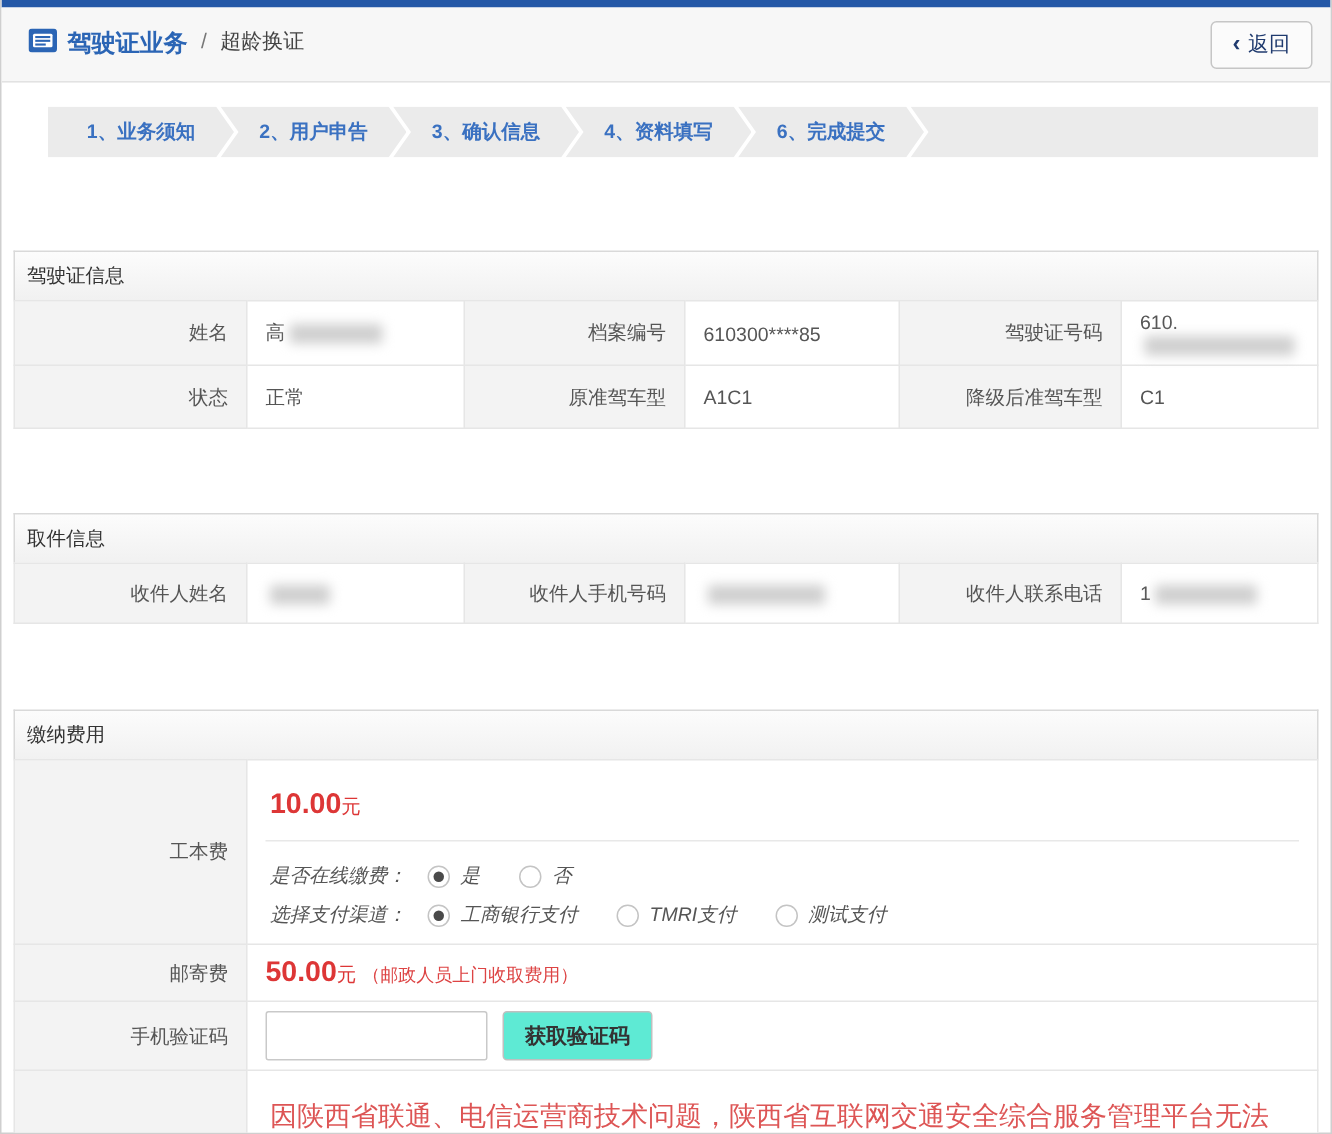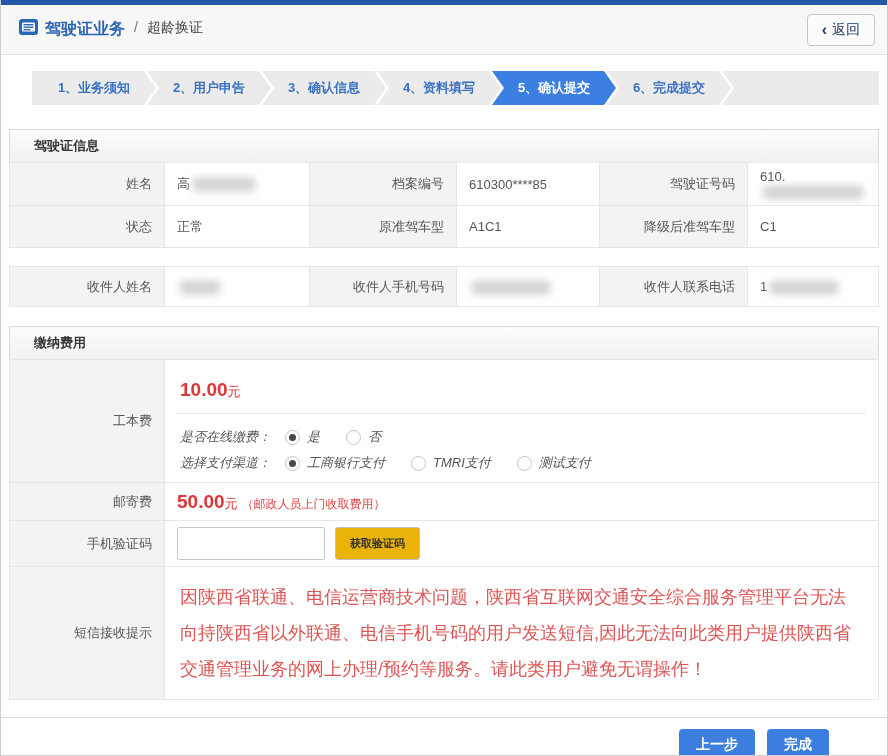--- a/index.html
+++ b/index.html
@@ -25,21 +25,21 @@
   .step { width:124px; display:flex; align-items:center; justify-content:center; background:#ebebeb; color:#3A71C1; font-weight:bold; font-size:13px;
           clip-path:polygon(0 0, calc(100% - 12px) 0, 100% 50%, calc(100% - 12px) 100%, 0 100%, 12px 50%); margin-left:-9px; }
   .step.first { clip-path:polygon(0 0, calc(100% - 12px) 0, 100% 50%, calc(100% - 12px) 100%, 0 100%); margin-left:0; }
   .step.active { background:#3D7FE1; color:#fff; }
   .step-filler { flex:1; background:#ebebeb; clip-path:polygon(0 0, 100% 0, 100% 100%, 0 100%, 12px 50%); margin-left:-9px; }
 
   .content { padding:0 8px; }
 
   
   .section { margin-top:0; }
-  .sec-hd { border:1px solid #d9d9d9; border-bottom:none; background:linear-gradient(#fcfcfc,#f1f1f1); padding:7px 24px; font-weight:bold; color:#333; font-size:13px; }
+  .sec-hd { border:1px solid #d9d9d9; border-bottom:none; background:linear-gradient(#fcfcfc,#f1f1f1); padding:7px 8px; font-weight:normal; color:#333; font-size:13px;margin-top:38px; }
   table.grid { width:100%; border-collapse:collapse; table-layout:fixed; }
   table.grid td { border:1px solid #e6e6e6; padding:6px 12px; font-size:13px; color:#555; }
   td.lbl { background:#f3f3f3; text-align:right; color:#555; }
   td.val { background:#fff; text-align:left; }
   .r42 td { height:42px; }
   .r40 td { height:40px; }
 
   
   .blur { display:inline-block; height:13px; background:#cfcfcf; border-radius:2px; filter:blur(4px); vertical-align:middle; margin-left:3px; }
 
@@ -50,21 +50,21 @@
   .fee-top { padding:13px 3px 12px; }
   .fee-divider { border-top:1px solid #e8e8e8; margin:0 0 10px; }
   .radio-line { display:flex; align-items:center; gap:8px; padding:4px 3px; color:#555;font-style:italic; }
   .radio-group { display:flex; align-items:center; gap:26px; margin-left:6px; }
   .radio-opt { display:flex; align-items:center; gap:7px; cursor:pointer; color:#555; }
   .radio { width:15px; height:15px; border-radius:50%; border:1px solid #c4c4c4; background:#fff; display:inline-block; position:relative; flex:none; }
   .radio.sel::after { content:''; position:absolute; left:3px; top:3px; width:7px; height:7px; border-radius:50%; background:#4a4a4a; }
 
   .code-row { display:flex; align-items:center; gap:10px; }
   .code-input { width:148px; height:33px; border:1px solid #c9c9c9; border-radius:2px; background:#fff; padding:0 8px; font-size:13px; color:#333; font-family:"Liberation Sans",sans-serif; }
-  .code-btn { height:33px; background:#eab308; border:1px solid #bfbfbf; border-radius:3px; padding:4px 14px; font-size:11px; color:#333; font-weight:bold; cursor:pointer; font-family:"Liberation Sans",sans-serif; }
+  .code-btn { height:33px; background:#5eead4; border:1px solid #bfbfbf; border-radius:3px; padding:4px 14px; font-size:14px; color:#333; font-weight:bold; cursor:pointer; font-family:"Liberation Sans",sans-serif; }
 
   .tip-text { color:#DD5555; font-size:18px; line-height:2.0; padding:6px 3px; }
 
   
   .foot-divider { border-top:1px solid #ddd; margin-top:17px; }
   .foot { display:flex; justify-content:flex-end; gap:12px; padding:11px 58px 0 0; }
   .btn-blue { background:#3D7FE1; color:#fff; border:none; border-radius:4px; padding:7px 17px; font-size:14px; font-weight:bold; cursor:pointer; font-family:"Liberation Sans",sans-serif; } .gap18 { height:18px; } .gap24 { height:24px; } .gap19 { height:19px; }
 </style>
 </head>
 <body>
@@ -100,23 +100,20 @@
           <span>1、业务须知</span>
         </div>
       <div class="step">
           <span>2、用户申告</span>
         </div>
       <div class="step">
           <span>3、确认信息</span>
         </div>
       <div class="step">
           <span>4、资料填写</span>
-        </div>
-      <div class="step active">
-          <span>5、确认提交</span>
         </div>
       <div class="step">
           <span>6、完成提交</span>
         </div>
       <div class="step-filler"></div>
     </div>
 
     <div class="gap24"></div>
 
     <div class="section">
@@ -147,20 +144,21 @@
           <td class="lbl">降级后准驾车型</td>
           <td class="val">C1</td>
         </tr>
       </tbody>
         </table>
     </div>
 
     <div class="gap18"></div>
 
     <div class="section">
+      <div class="sec-hd">取件信息</div>
       <table class="grid">
         <colgroup>
             <col style="width:155px">
             <col style="width:145px">
             <col style="width:147px">
             <col style="width:143px">
             <col style="width:148px">
             <col>
           </colgroup>
         <tbody>

